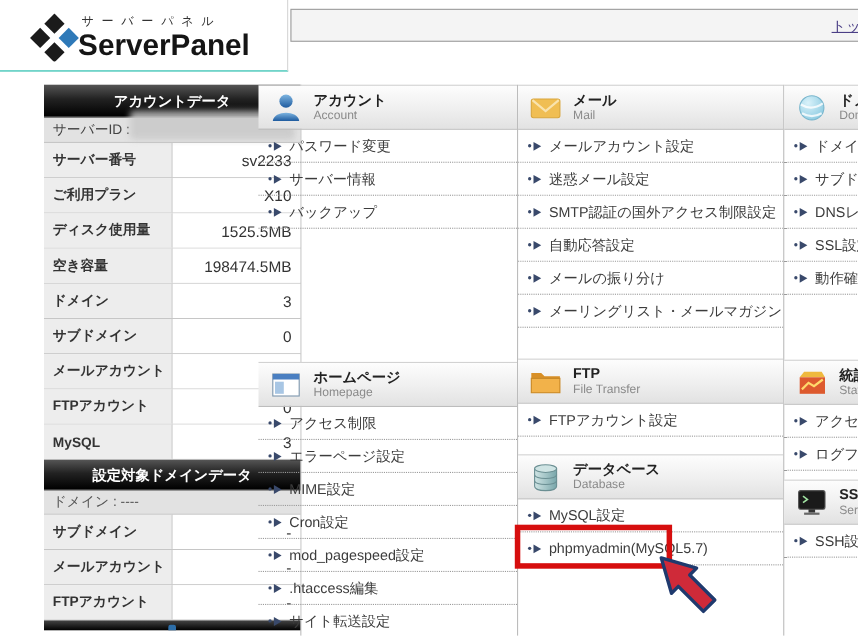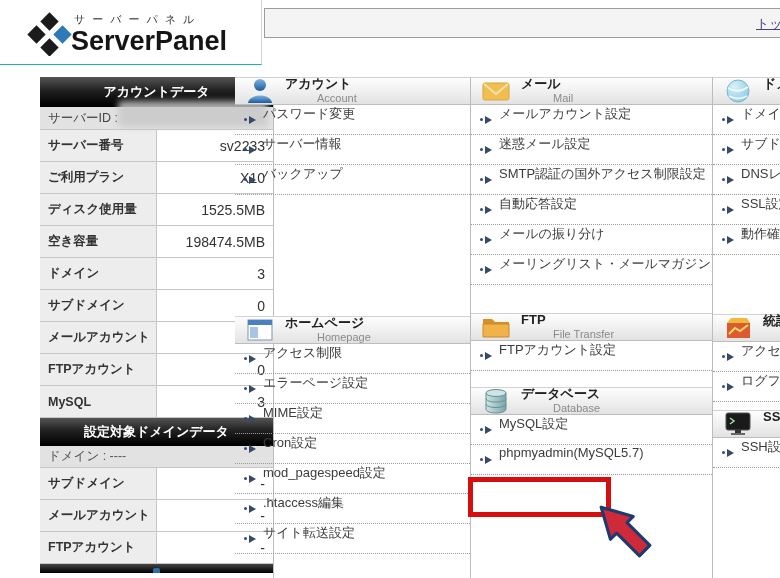--- a/index.html
+++ b/index.html
@@ -72,29 +72,29 @@
   }
   
   .main{
     position:absolute;left:235px;top:77px;width:820px;height:501px;display:flex;
   }
   .col{box-sizing:border-box;}
   .col1{width:235px;}
   .col2{width:242px;border-left:1px solid #bcbcbc;}
   .col3{width:343px;border-left:1px solid #bcbcbc;}
   .section-header{
-    height:28px;border-top:1px solid #d2d2d2;border-bottom:1px solid #bdbdbd;
+    height:41px;border-top:1px solid #d2d2d2;border-bottom:1px solid #bdbdbd;
     background:linear-gradient(180deg,#fdfdfd 0%,#efefef 55%,#e2e2e2 100%);
     display:flex;align-items:center;padding-left:10px;gap:10px;box-sizing:border-box;
   }
   .section-header .ttl{line-height:1.15;}
   .section-header .t1{font-size:13px;font-weight:bold;color:#222;}
-  .section-header .t2{font-size:11px;color:#8a8a8a;margin-left:32px;}
+  .section-header .t2{font-size:11px;color:#8a8a8a;}
   .item{
-    height:30px;border-bottom:1px dotted #9a9a9a;display:flex;
+    height:30px;border-bottom:1px dotted #9a9a9a;display:flex;align-items:center;
     padding-left:9px;gap:7px;font-size:13px;color:#3c3c3c;cursor:pointer;
     white-space:nowrap;box-sizing:border-box;
   }
   .arr{
     display:inline-flex;align-items:center;gap:2px;color:#39496b;flex:0 0 auto;
   }
   .arr .d{width:3px;height:3px;border-radius:50%;background:#39496b;}
   .arr .t{
     width:0;height:0;border-left:7px solid #39496b;border-top:4px solid transparent;
     border-bottom:4px solid transparent;

